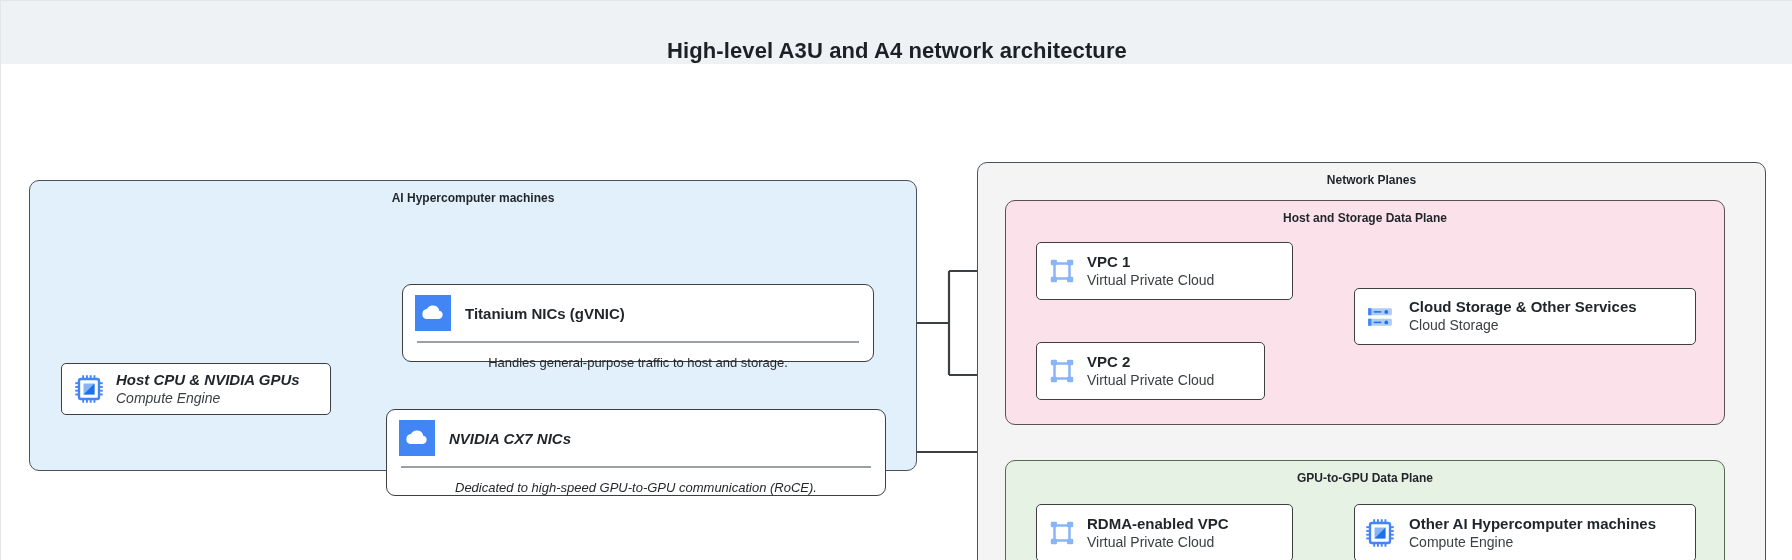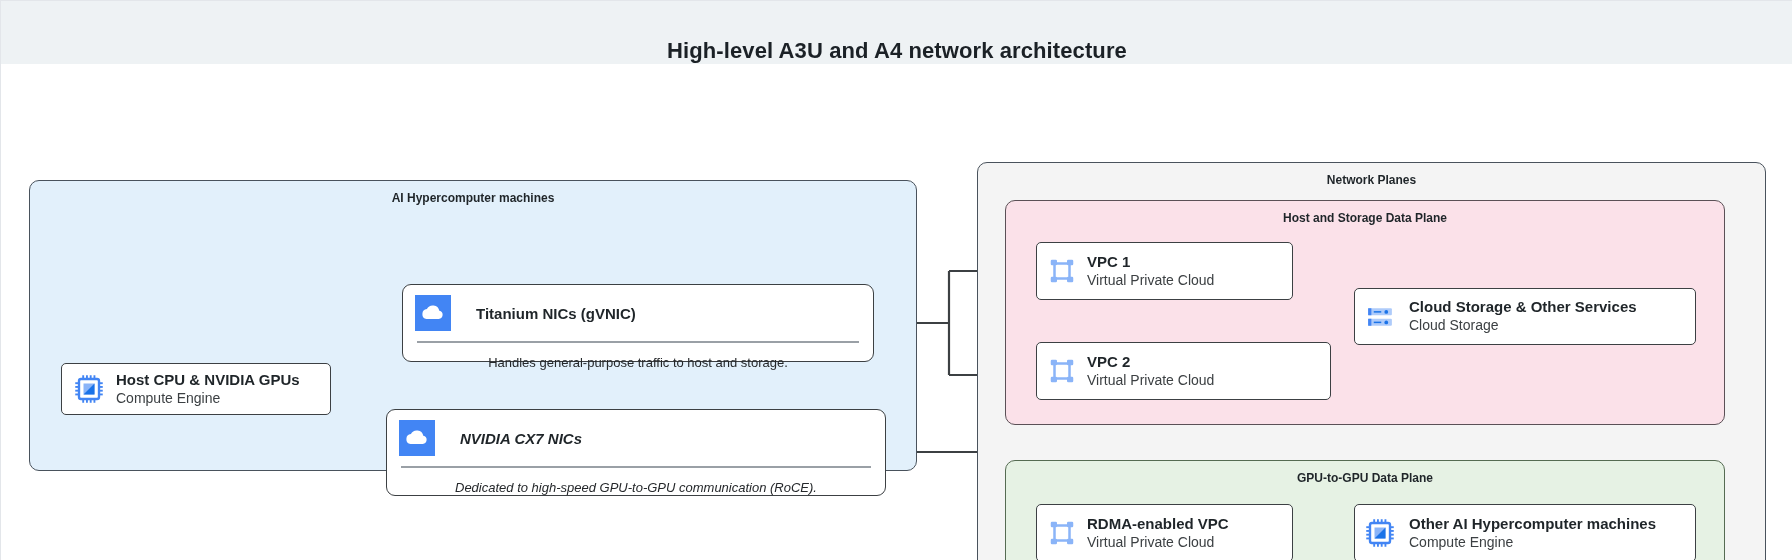--- a/index.html
+++ b/index.html
@@ -52,42 +52,42 @@
     position:absolute;box-sizing:border-box;
     background:#ffffff;border:1.6px solid #3c4043;border-radius:5px;
     display:flex;align-items:center;
   }
   .node-ico{flex:0 0 auto;display:flex;align-items:center;justify-content:center;}
   .node-text{display:flex;flex-direction:column;justify-content:center;line-height:1.25;}
   .node-title{font-size:15px;font-weight:bold;color:#1f2529;white-space:nowrap;}
   .node-sub{font-size:14px;color:#3c4043;white-space:nowrap;}
 
   
-  .n-host{left:60px;top:299px;width:270px;height:52px;padding:0 12px;}
+  .n-host{left:60px;top:299px;width:270px;height:52px;padding:0 12px;font-style:italic;}
   .n-host .node-ico{margin-right:12px;}
 
   
   .nic{
     position:absolute;box-sizing:border-box;background:#fff;
     border:1.6px solid #3c4043;border-radius:9px;
   }
-  .nic-head{display:flex;align-items:center;padding:10px 12px 8px 12px;gap:11px;}
+  .nic-head{display:flex;align-items:center;padding:10px 12px 8px 12px;}
   .nic-head .node-ico{margin-right:14px;}
   .nic-title{font-size:15px;font-weight:bold;color:#1f2529;}
   .nic-rule{height:2px;background:#9aa0a6;margin:2px 14px 0 14px;}
   .nic-cap{
     text-align:center;font-size:13px;color:#25282b;
     padding:12px 10px 0 10px;
   }
   .n-titanium{left:401px;top:220px;width:472px;height:78px;}
   .n-cx7{left:385px;top:345px;width:500px;height:87px;font-style:italic;}
 
   
   .n-vpc1{left:1035px;top:178px;width:257px;height:58px;padding:0 10px;}
-  .n-vpc2{left:1035px;top:278px;width:295px;height:58px;padding:0 10px;}
+  .n-vpc2{left:1035px;top:278px;width:229px;height:58px;padding:0 10px;}
   .n-storage{left:1353px;top:224px;width:342px;height:57px;padding:0 10px;}
   .n-rdma{left:1035px;top:440px;width:257px;height:58px;padding:0 10px;}
   .n-othermach{left:1353px;top:440px;width:342px;height:58px;padding:0 10px;}
   .n-vpc1 .node-ico,.n-vpc2 .node-ico,.n-rdma .node-ico{margin-right:10px;}
   .n-storage .node-ico,.n-othermach .node-ico{margin-right:14px;}
 
   
   .wires{position:absolute;left:0;top:0;width:1792px;height:497px;pointer-events:none;}
 </style>
 </head>

